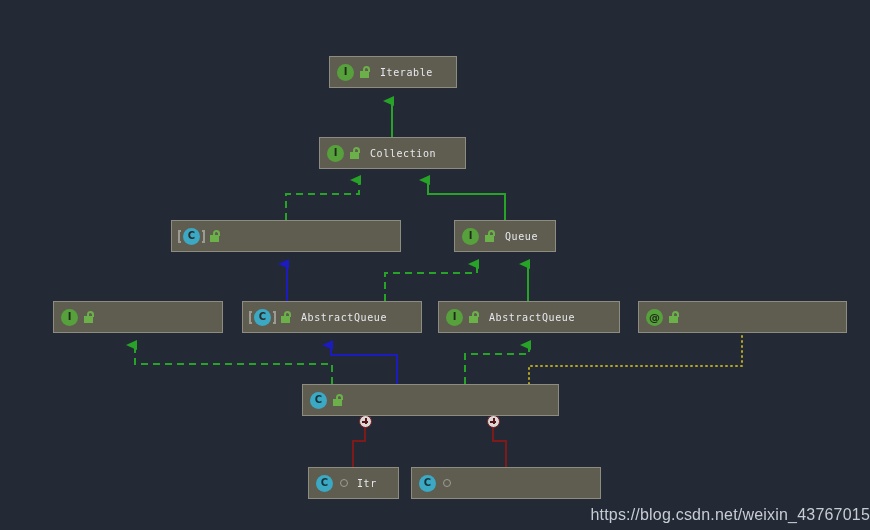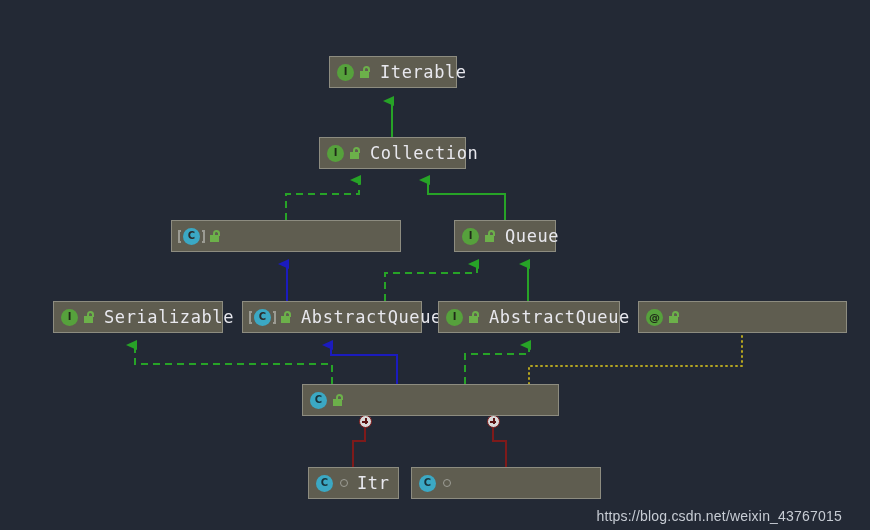--- a/index.html
+++ b/index.html
@@ -33,21 +33,21 @@
     background: #5f5d50;
     border: 1px solid #8d8c80;
     height: 32px;
     display: flex;
     align-items: center;
     padding: 0 10px 0 7px;
     white-space: nowrap;
   }
   .node .label {
     font-family: "DejaVu Sans Mono", monospace;
-    font-size: 17px;
+    font-size: 10px;
     color: #e8e8ee;
     letter-spacing: 0.6px;
     margin-left: 9px;
   }
   
   .ic {
     display: inline-flex;
     align-items: center;
     flex: 0 0 auto;
   }
@@ -133,24 +133,24 @@
   .plus-badge::before, .plus-badge::after {
     content: "";
     position: absolute;
     background: #5c1414;
   }
   .plus-badge::before { left: 2px; top: 4.5px; width: 6px; height: 2px; }
   .plus-badge::after  { left: 4.5px; top: 2px; width: 2px; height: 6px; }
 
   #watermark {
     position: absolute;
-    right: 28px;
+    right: 0;
     bottom: 6px;
     font-family: "Liberation Sans", sans-serif;
-    font-size: 14px;
+    font-size: 16px;
     color: #c7ccd4;
     letter-spacing: 0.2px;
   }
 </style>
 </head>
 <body>
 
 <div id="diagram-canvas">
 
   <svg class="edges" viewBox="0 0 870 530" width="870" height="530">
@@ -259,21 +259,20 @@
   </div>
 
   <div class="node" style="left:53px; top:301px; width:170px;">
     <span class="ic ic-iface">
       <span class="ic-main">I</span>
     </span>
     <span class="lock">
       <span class="shackle"></span>
         <span class="body"></span>
     </span>
-    <span class="label">Serializable</span>
   </div>
 
   <div class="node" style="left:242px; top:301px; width:180px;">
     <span class="ic ic-abs">
       <span class="ic-main">C</span>
     </span>
     <span class="lock">
       <span class="shackle"></span>
         <span class="body"></span>
     </span>

